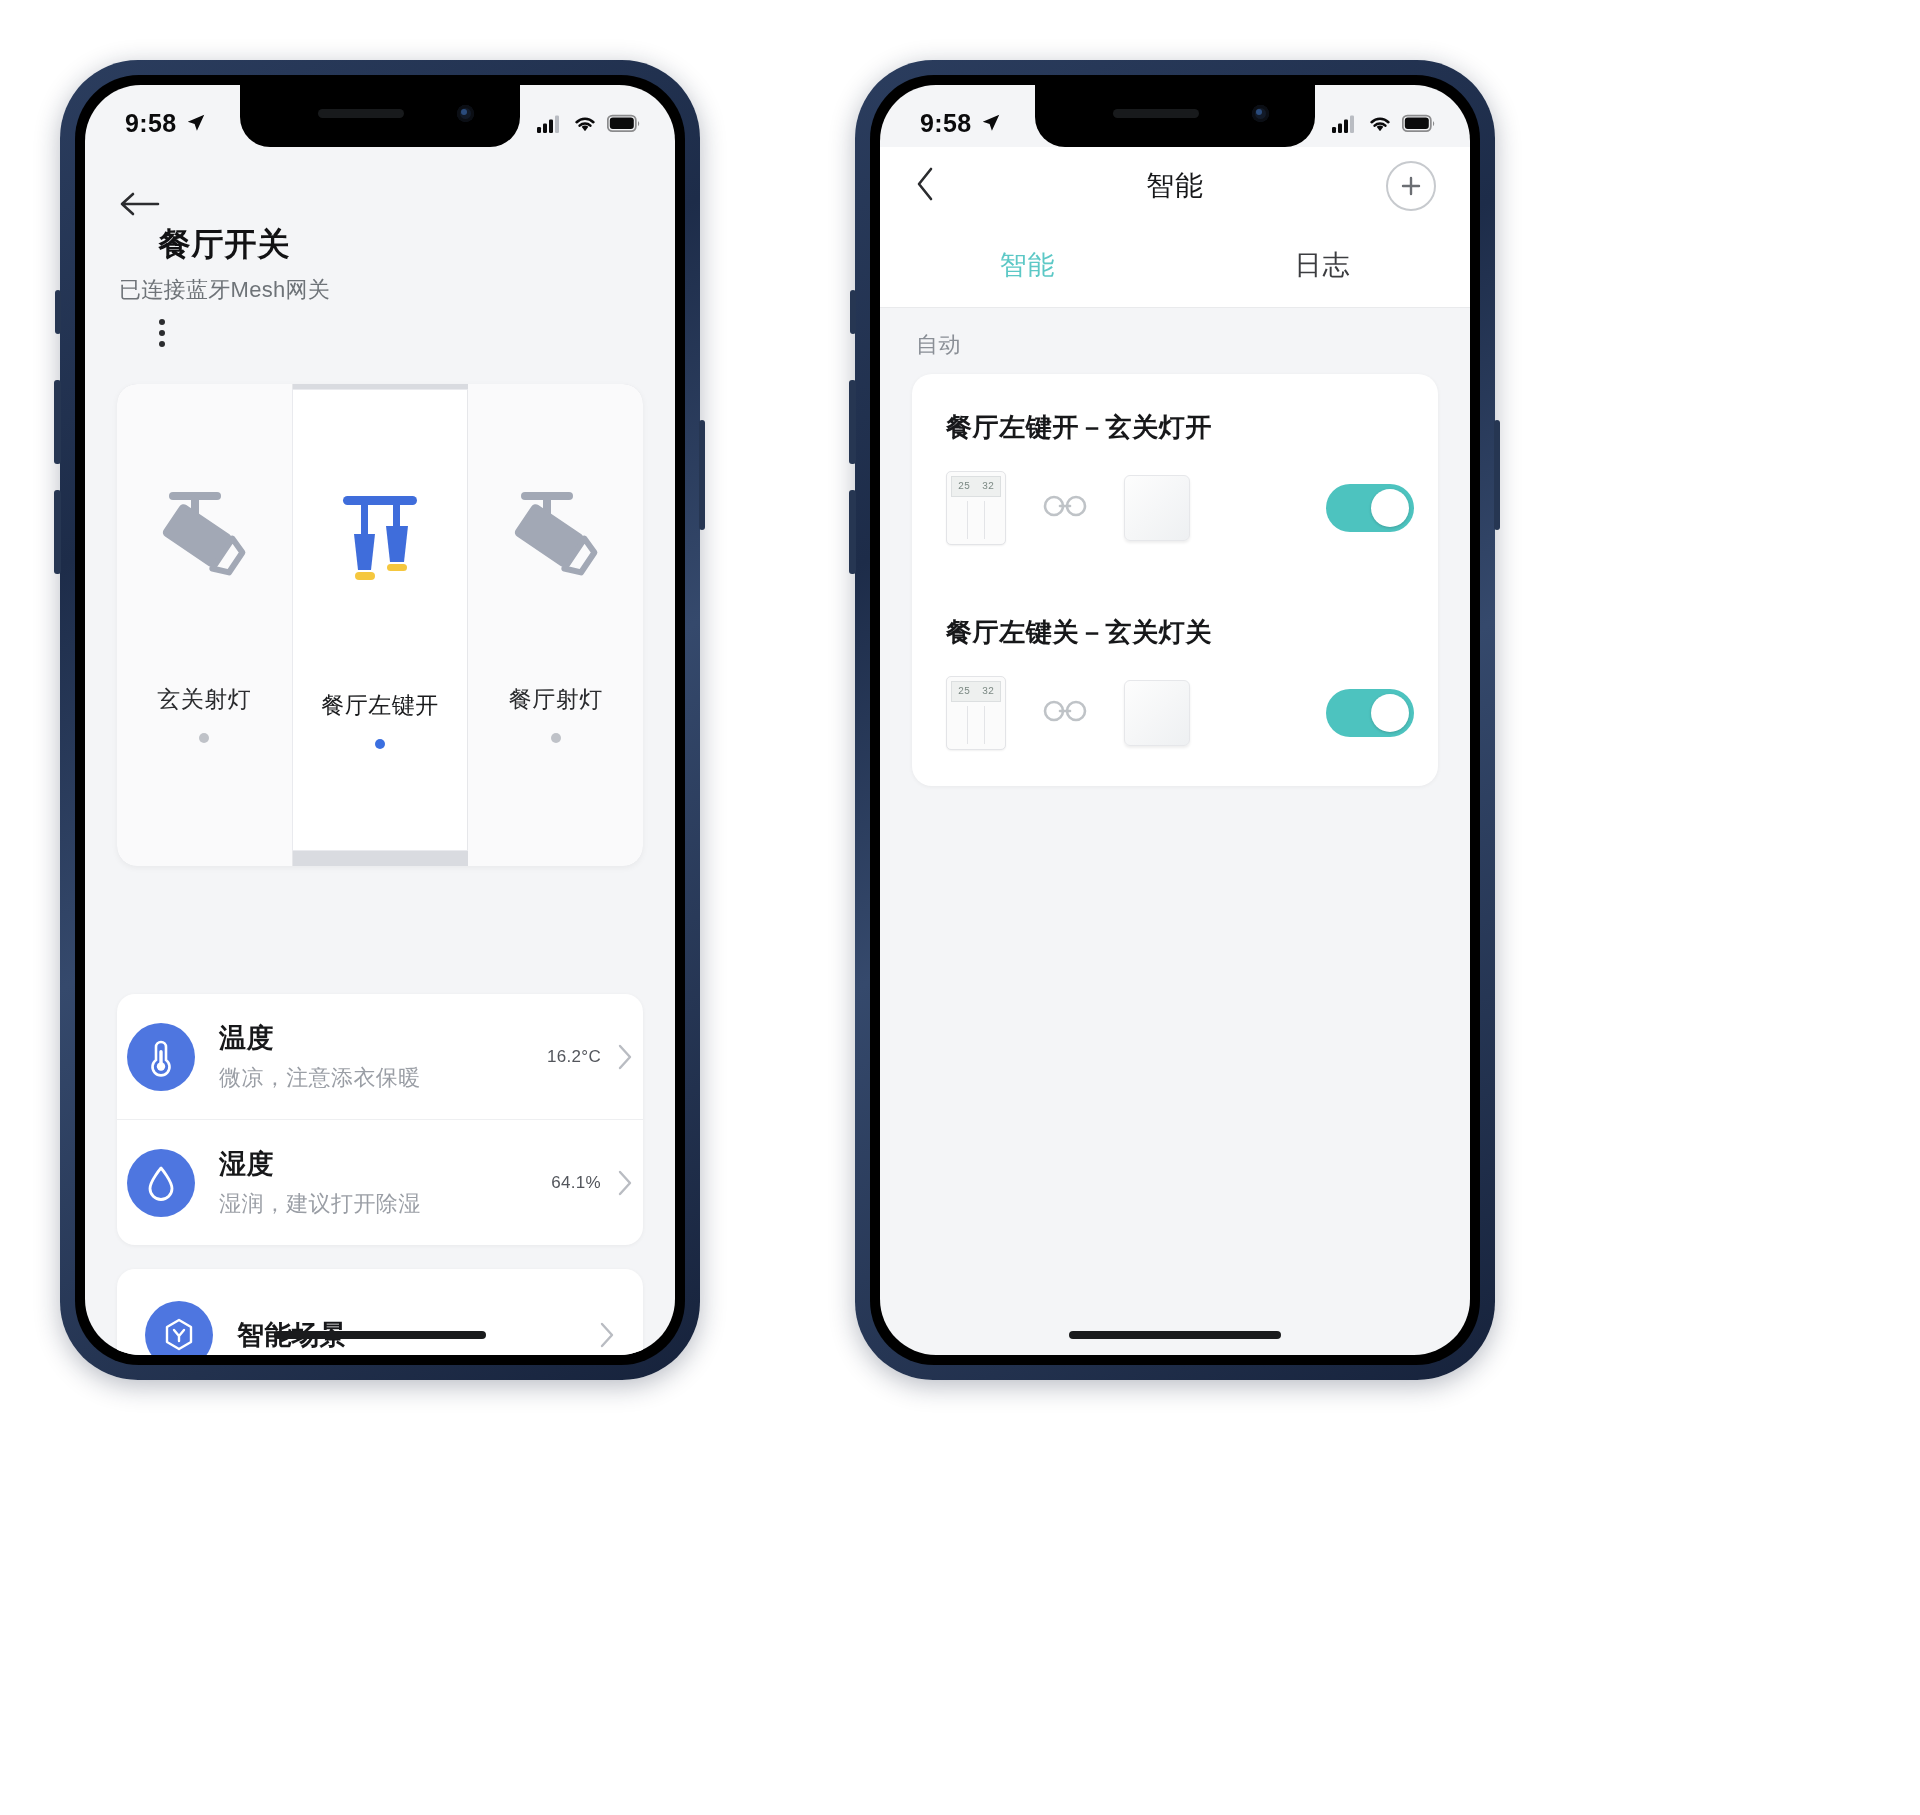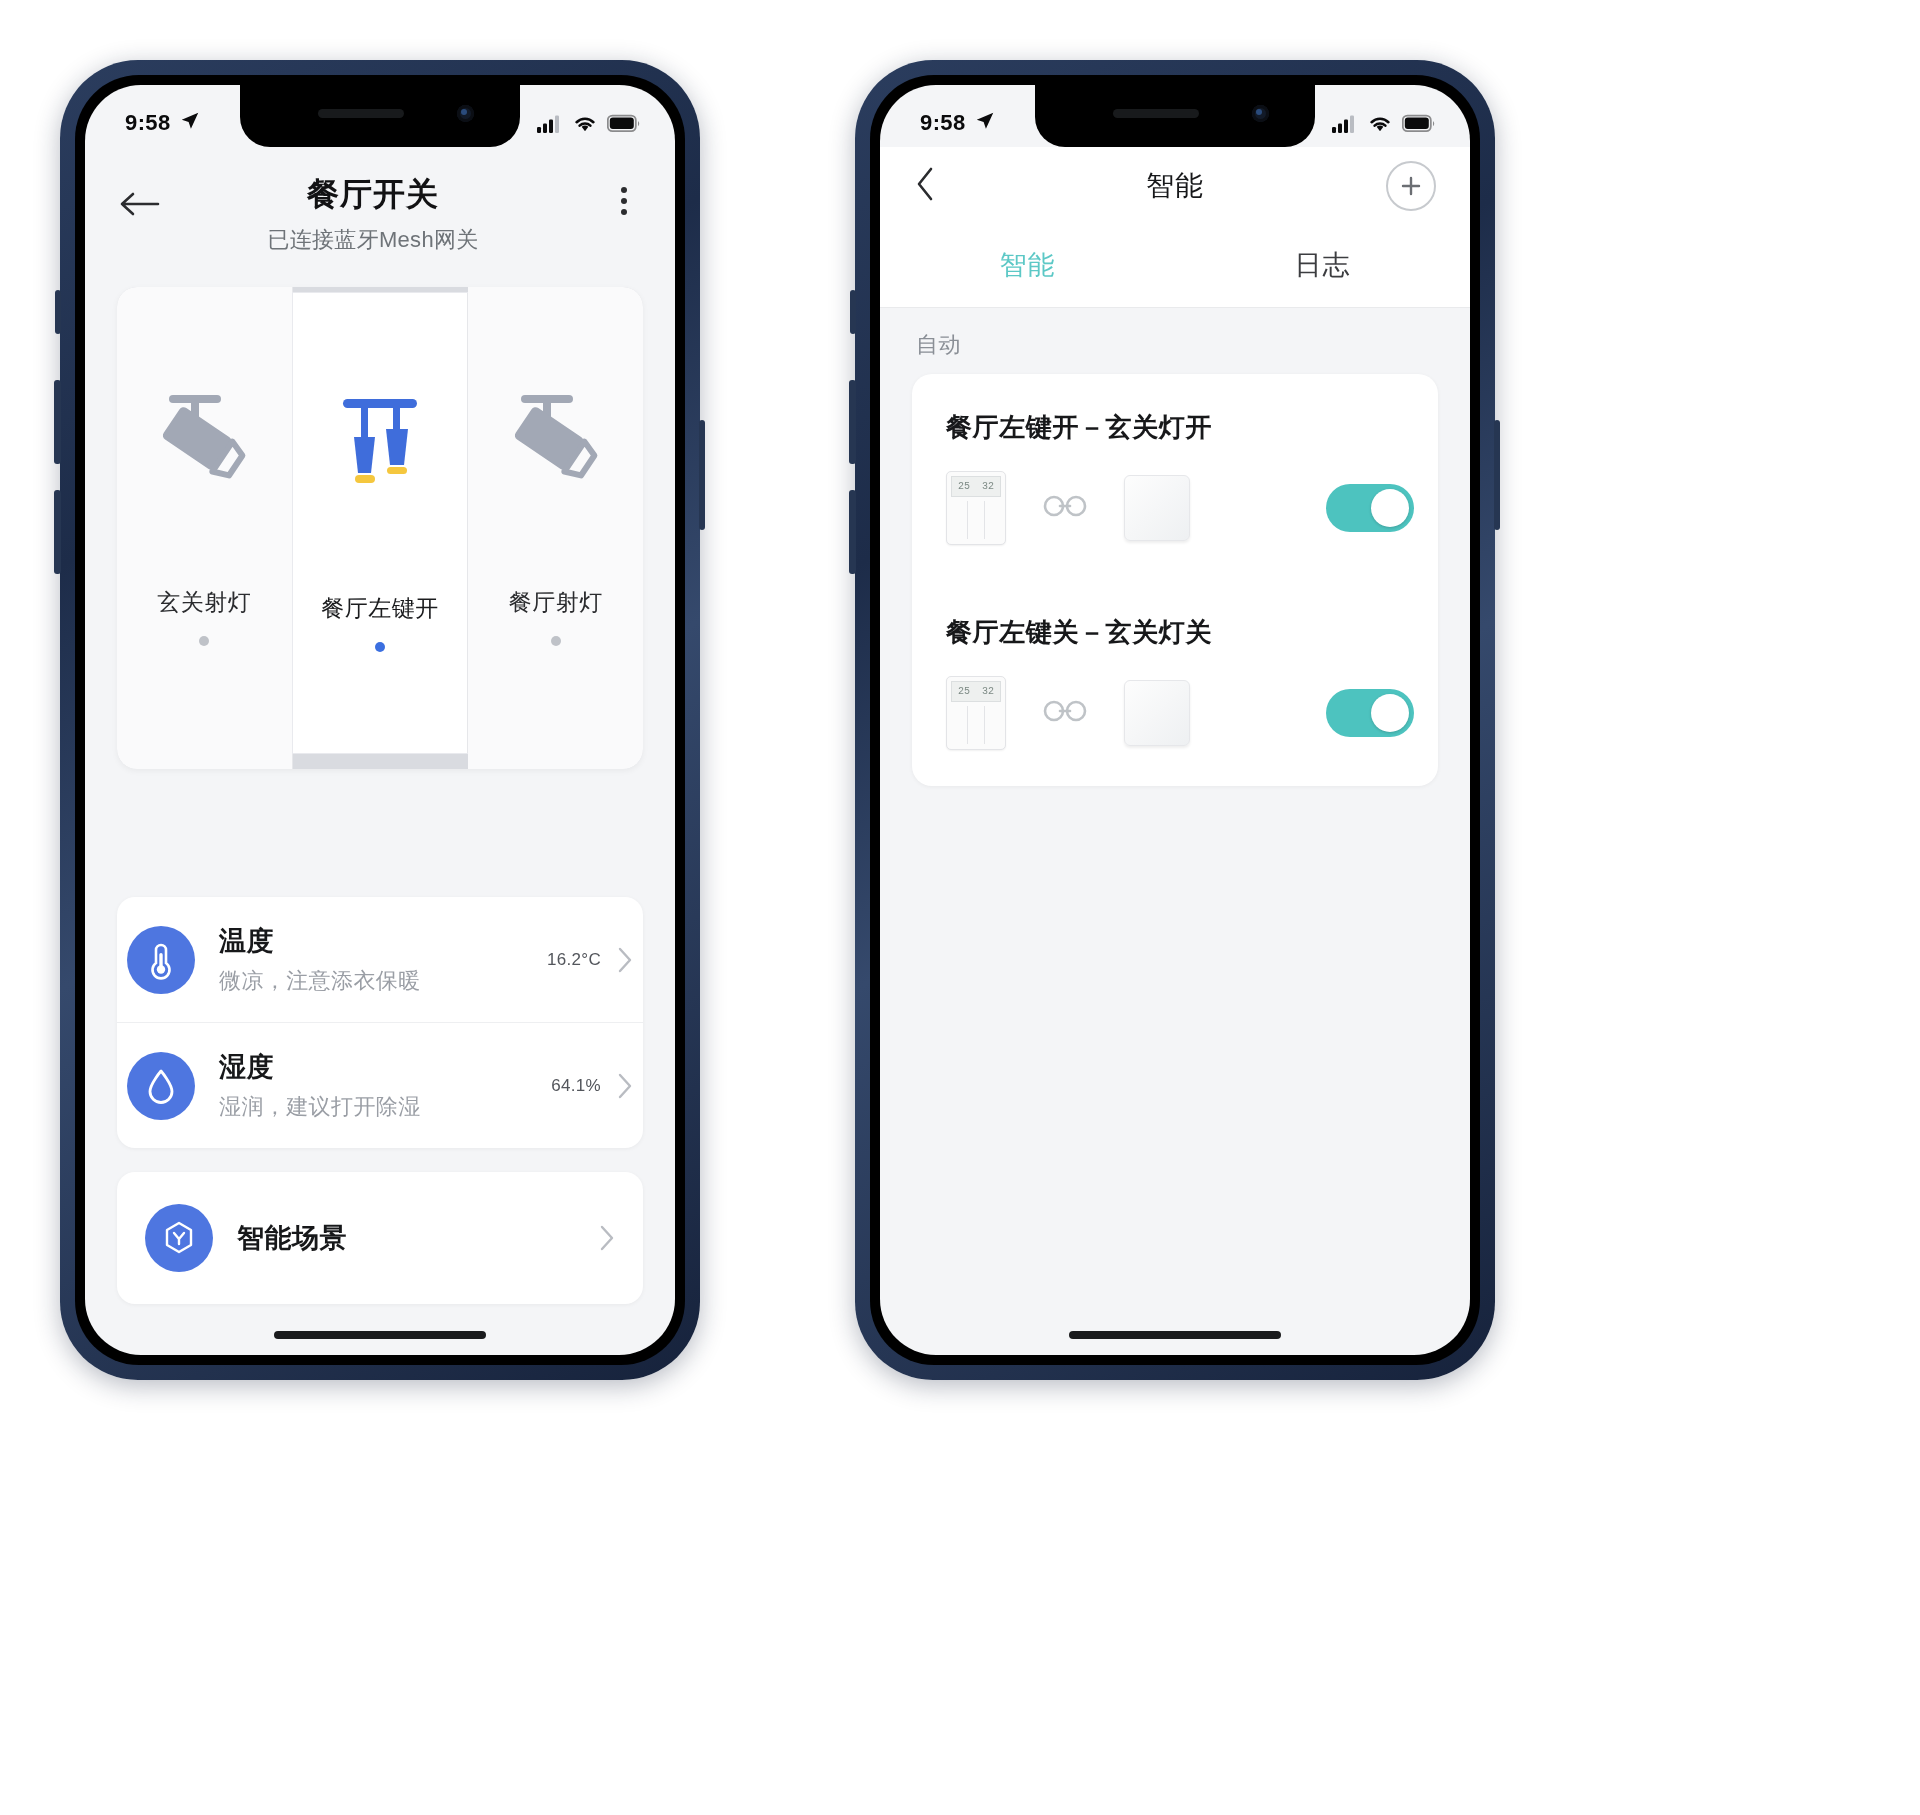--- a/index.html
+++ b/index.html
@@ -67,30 +67,31 @@
   .camera::after {
     content:''; position:absolute; top:4px; left:4px; width:6px; height:6px;
     border-radius:50%; background:#2a4b7c;
   }
   .statusbar {
     position: absolute; top: 0; left: 0; right: 0; height: 62px;
     display: flex; align-items: center; justify-content: space-between;
     padding: 14px 34px 0 40px; z-index: 15;
   }
   .sb-time {
-    font-size: 22px; font-weight: 700; color: #0b0b0c;
-    letter-spacing: .4px; display: flex; align-items: flex-start; gap: 8px;
+    font-size: 25px; font-weight: 700; color: #0b0b0c;
+    letter-spacing: .4px; display: flex; align-items: center; gap: 8px;
   }
   .sb-right { display: flex; align-items: center; gap: 9px; }
 
   
   .l-header {
     position: relative; padding: 26px 48px 14px 34px;
     display: flex; align-items: flex-start; z-index: 5;
     margin-top: 62px;
+    flex-direction: column;
   }
   .l-back { width: 46px; flex: 0 0 46px; padding-top: 16px; cursor: pointer; }
   .l-titlewrap { flex: 1; text-align: center; }
   .l-title { font-size: 32px; font-weight: 700; color: #121214; letter-spacing: 1px; }
   .l-sub { font-size: 22px; color: #6e7378; margin-top: 8px; letter-spacing: .3px; }
   .l-more { width: 46px; flex: 0 0 46px; padding-top: 14px; display:flex; justify-content:flex-end; cursor:pointer; }
   .dot3 { width: 6px; }
   .dot3 i { display:block; width:6px; height:6px; border-radius:50%; background:#2b2c2f; margin-bottom:5px; }
 
   

